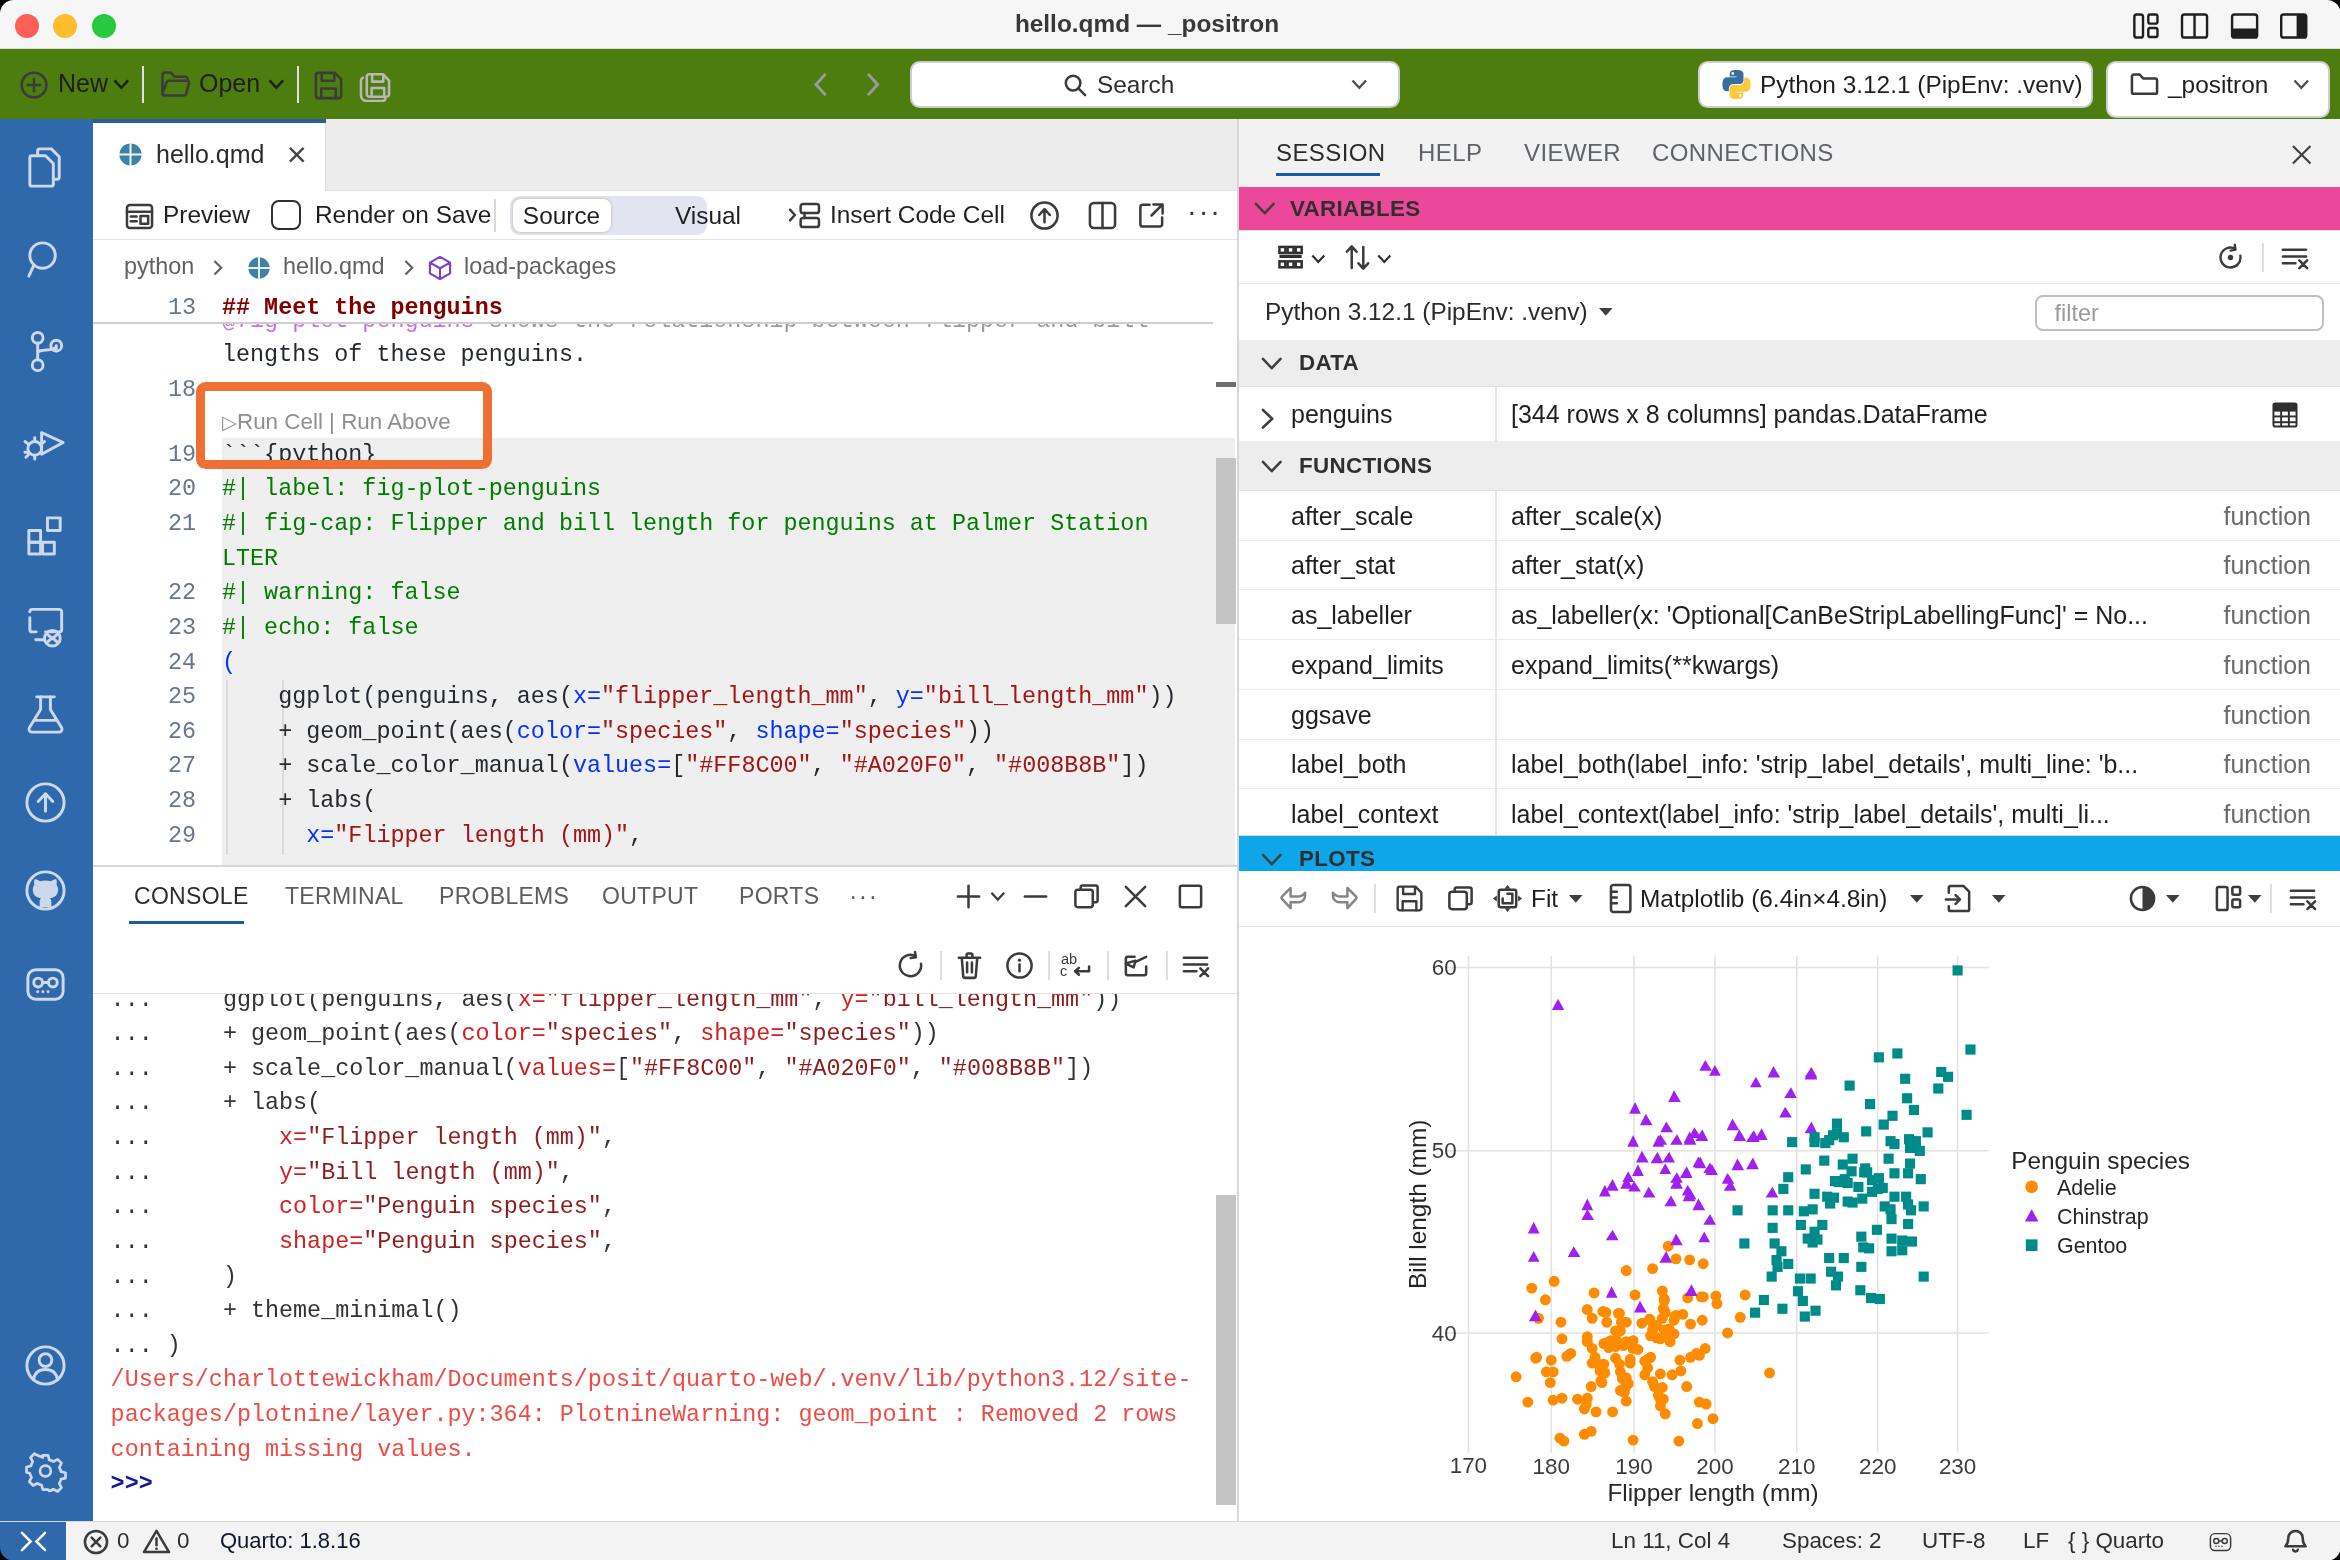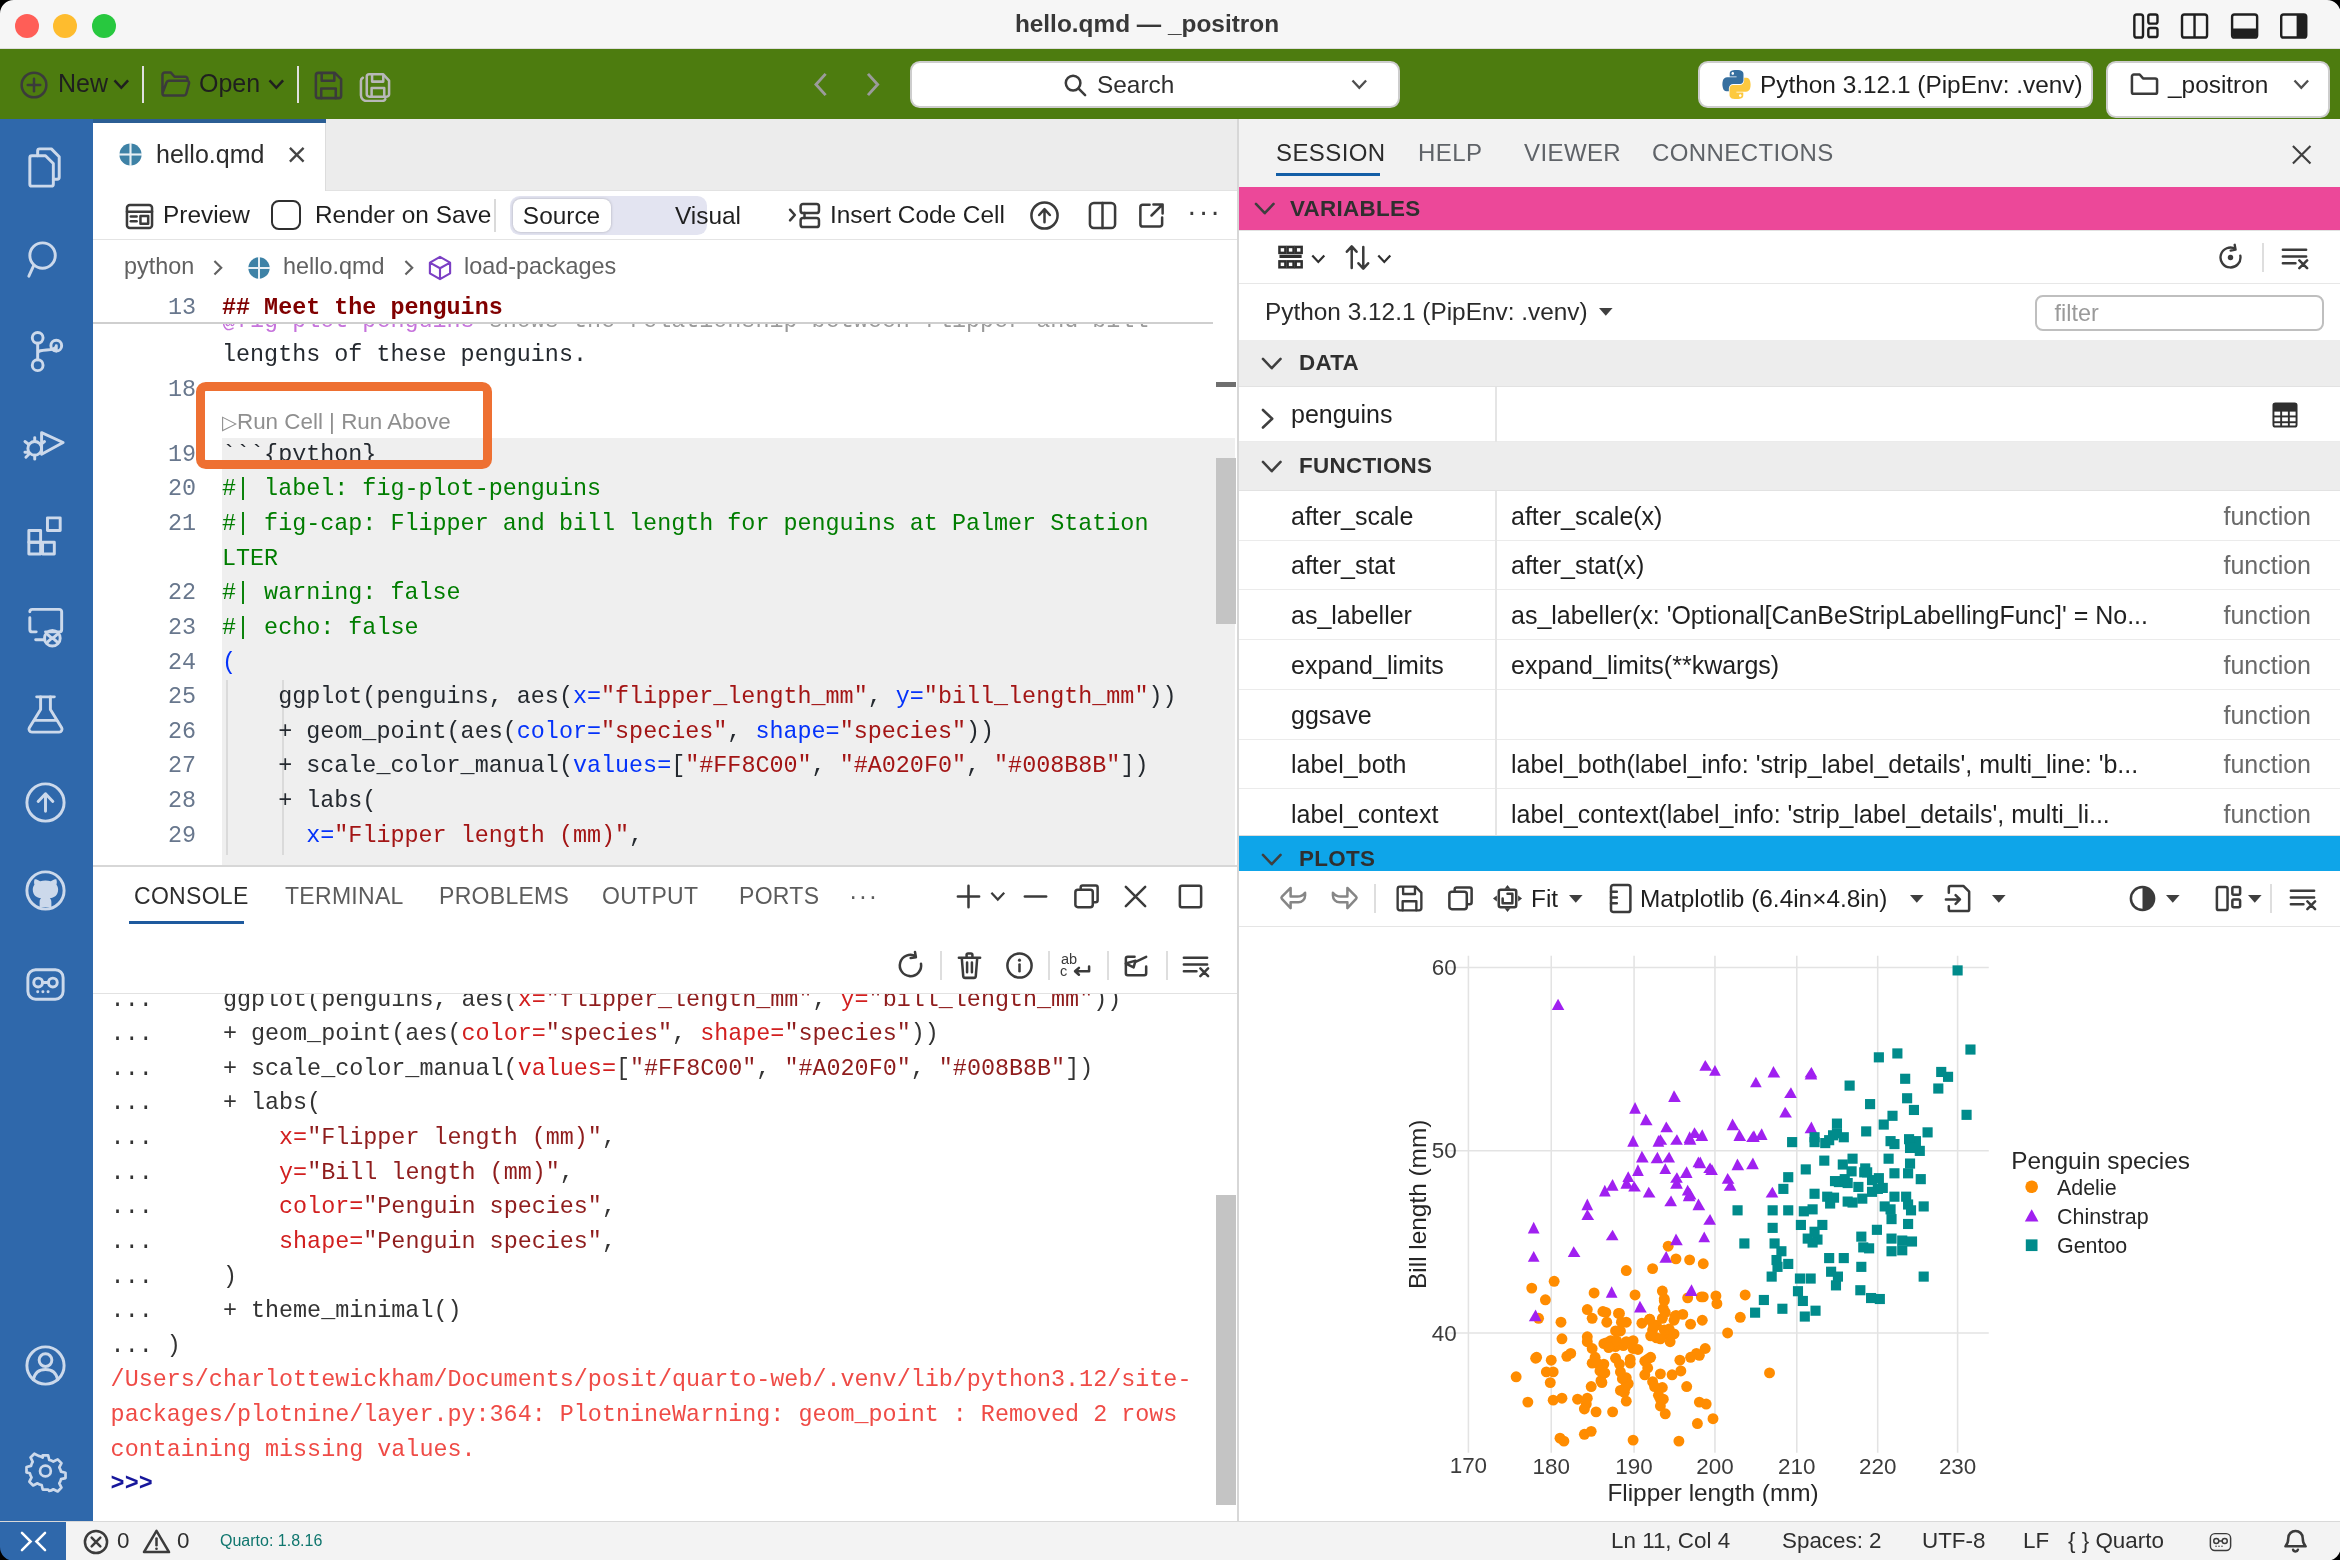--- a/index.html
+++ b/index.html
@@ -471,20 +471,21 @@
           <path d="M2 2 L11 11.5 L20 2" class="chev"></path>
         </svg>
   <div class="abs shead" style="left:60px;top:0;height:45px;line-height:45px;">DATA</div>
 </div>
 <div class="vrow" style="top:268px;height:55px;">
   <svg class="abs" style="left:21.5px;top:20.5px;" width="13.7" height="21.5" viewBox="0 0 14 22">
           <path d="M2 2 L11.5 11 L2 20" class="chev"></path>
         </svg>
   <div class="vname" style="line-height:55px;">penguins</div>
   <div class="vdiv" style="height:55px;"></div>
+  <div class="vval" style="line-height:55px;">[344 rows x 8 columns] pandas.DataFrame</div>
   <svg class="abs" style="left:1033px;top:14.6px;" width="26" height="26" viewBox="0 0 27 27">
     <g stroke="#2f2f2f" stroke-width="2" fill="none">
             <rect x="1.5" y="1.5" width="24" height="24" rx="2"></rect>
             <line x1="1.5" y1="9" x2="25.5" y2="9"></line>
             <line x1="1.5" y1="15" x2="25.5" y2="15"></line>
             <line x1="1.5" y1="21" x2="25.5" y2="21"></line>
             <line x1="9.5" y1="9" x2="9.5" y2="25.5"></line>
             <line x1="17.5" y1="9" x2="17.5" y2="25.5"></line>
           </g>
     <rect x="1.5" y="1.5" width="24" height="7.5" fill="#2f2f2f"></rect>
@@ -997,21 +998,21 @@
         <circle cx="13.5" cy="13.5" r="11.5" class="icon" stroke-width="2.2"></circle>
         <path d="M9 9 L18 18 M18 9 L9 18" class="icon" stroke-width="2.2"></path>
       </svg>
   <div class="abs" style="left:117px;top:0;height:38px;line-height:37px;font-size:22.4px;color:#2e2e2e;">0</div>
   <svg class="abs" style="left:142px;top:5.9px;" width="29" height="27" viewBox="0 0 30 28">
         <path d="M15 3 L28 25 H2 Z" class="icon" stroke-width="2.2" stroke-linejoin="round"></path>
         <path d="M15 11 v7" class="icon" stroke-width="2.2"></path>
         <circle cx="15" cy="21.5" r="1.4" fill="#3b3b3b" stroke="none"></circle>
       </svg>
   <div class="abs" style="left:177px;top:0;height:38px;line-height:37px;font-size:22.4px;color:#2e2e2e;">0</div>
-  <div class="abs" style="left:220px;top:0;height:38px;line-height:37px;font-size:16px;color:#0f766e;">Quarto: 1.8.16</div>
+  <div class="abs" style="left:220px;top:0;height:38px;line-height:37px;font-size:22px;color:#0f172a;">Quarto: 1.8.16</div>
   <div class="abs" style="left:1611px;top:0;height:38px;line-height:37px;font-size:22.4px;color:#2e2e2e;">Ln 11, Col 4</div>
   <div class="abs" style="left:1782px;top:0;height:38px;line-height:37px;font-size:22.4px;color:#2e2e2e;">Spaces: 2</div>
   <div class="abs" style="left:1922px;top:0;height:38px;line-height:37px;font-size:22.4px;color:#2e2e2e;">UTF-8</div>
   <div class="abs" style="left:2023px;top:0;height:38px;line-height:37px;font-size:22.4px;color:#2e2e2e;">LF</div>
   <div class="abs" style="left:2068px;top:0;height:38px;line-height:37px;font-size:22.4px;color:#2e2e2e;">{ } Quarto</div>
   <svg class="abs" style="left:2206px;top:5.9px;" width="29" height="27" viewBox="0 0 48 48">
         <rect x="6" y="10" width="36" height="30" rx="8" class="icon" stroke-width="3.6"></rect>
         <circle cx="16.5" cy="23" r="4.5" class="icon" stroke-width="3.2"></circle>
         <circle cx="31.5" cy="23" r="4.5" class="icon" stroke-width="3.2"></circle>
         <path d="M21 23 h6" class="icon" stroke-width="3.2"></path>

